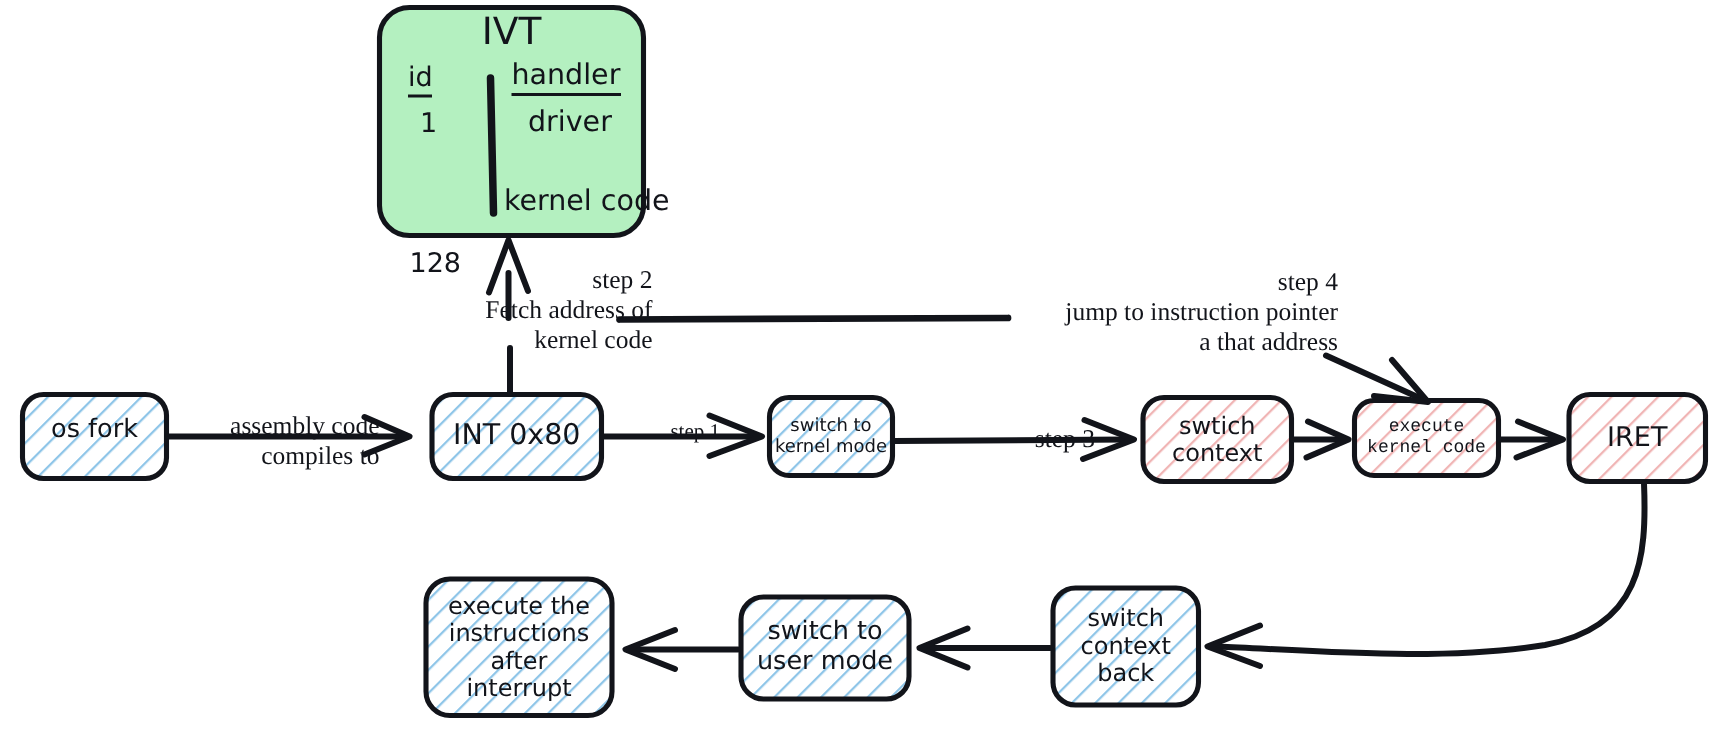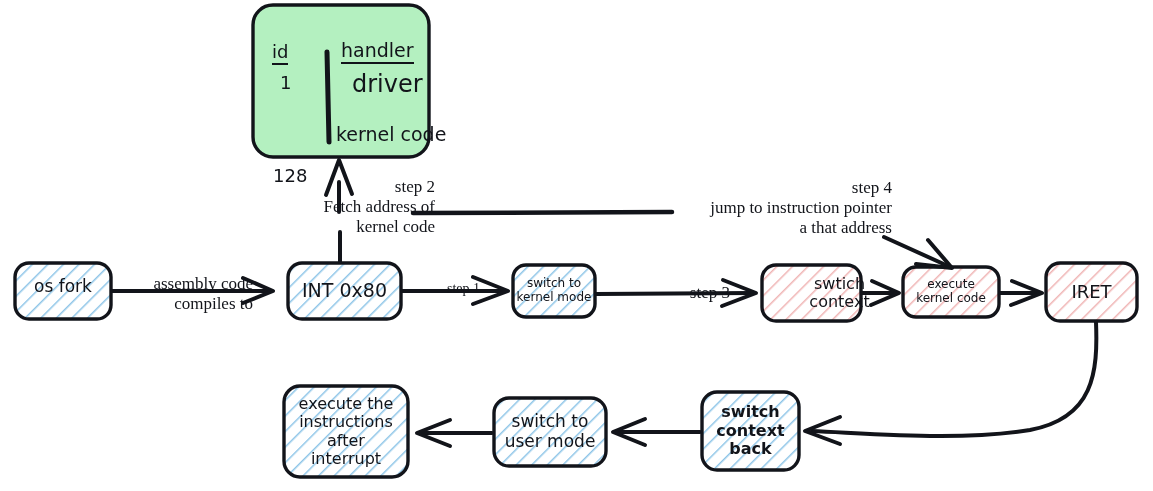--- a/index.html
+++ b/index.html
@@ -122,51 +122,52 @@
         <path d="M645 419 L 613 432 L 645 445"></path>
       </g>
 
       <g>
         <path d="M492 433 L 422 433"></path>
         <path d="M450 420 L 417 433 L 450 446"></path>
       </g>
     </g>
   </svg>
 
+  <div class="ivt-cell" style="left:253px;top:6px;width:176px;text-align:center;font-size:25px;">IVT</div>
 
   <div class="ivt-cell" style="left:272px;top:41px;font-size:18px;">
     <span class="u">id</span>
   </div>
 
   <div class="ivt-cell" style="left:341px;top:39px;font-size:19px;">
     <span class="u">handler</span>
   </div>
 
   <div class="ivt-cell" style="left:280px;top:72px;font-size:18px;">1</div>
-  <div class="ivt-cell" style="left:352px;top:70px;font-size:24px;">driver</div>
+  <div class="ivt-cell" style="left:352px;top:70px;font-size:19px;">driver</div>
 
   <div class="ivt-cell" style="left:273px;top:124px;font-size:18px;margin-top:41px;">128</div>
   <div class="ivt-cell" style="left:336px;top:123px;font-size:19px;">kernel code</div>
 
   <div class="nodelabel" style="left:15px;top:263px;width:96px;height:48px;font-size:17px;">os fork</div>
 
   <div class="nodelabel" style="left:288px;top:263px;width:113px;height:56px;font-size:19px;">INT 0x80</div>
 
   <div class="nodelabel" style="left:513px;top:265px;width:82px;height:52px;font-size:12px;">switch to
 kernel mode</div>
 
-  <div class="nodelabel" style="left:762px;top:265px;width:99px;height:56px;font-size:16px;padding-left:28px;">swtich
+  <div class="nodelabel" style="left:762px;top:265px;width:99px;height:56px;font-size:16px;">swtich
 context</div>
 
-  <div class="nodelabel" style="left:903px;top:267px;width:96px;height:50px;font-size:12px;">execute
+  <div class="nodelabel" style="left:903px;top:267px;width:96px;height:50px;font-size:12px;font-family:Liberation Mono, monospace;">execute
 kernel code</div>
 
   <div class="nodelabel" style="left:1046px;top:263px;width:91px;height:58px;font-size:18px;">IRET</div>
 
-  <div class="nodelabel" style="left:702px;top:392px;width:97px;height:78px;font-size:16px;font-weight:bold;">switch
+  <div class="nodelabel" style="left:702px;top:392px;width:97px;height:78px;font-size:16px;">switch
 context
 back</div>
 
   <div class="nodelabel" style="left:494px;top:398px;width:112px;height:68px;font-size:17px;">switch to
 user mode</div>
 
   <div class="nodelabel" style="left:284px;top:386px;width:124px;height:91px;font-size:16px;">execute the
 instructions
 after
 interrupt</div>

